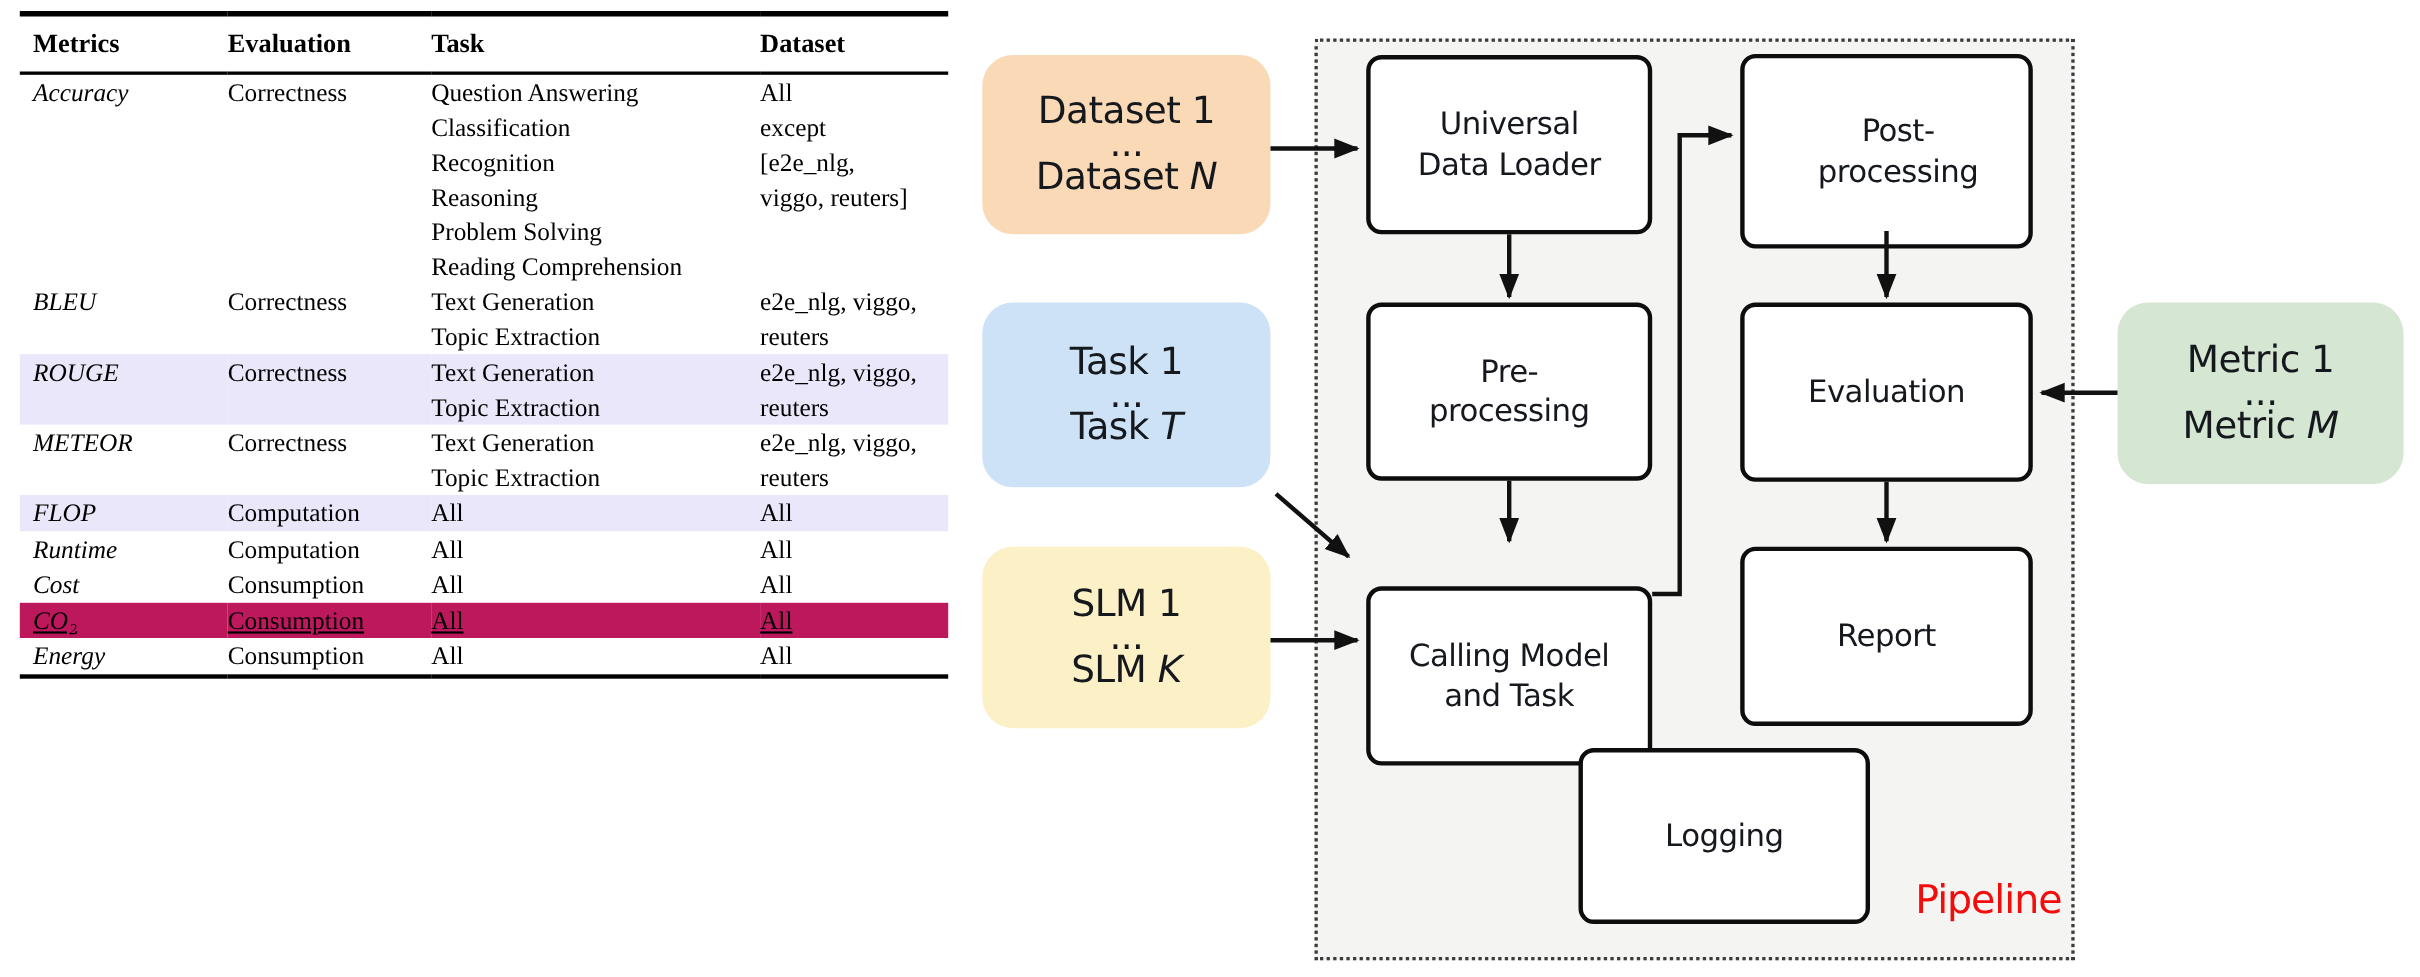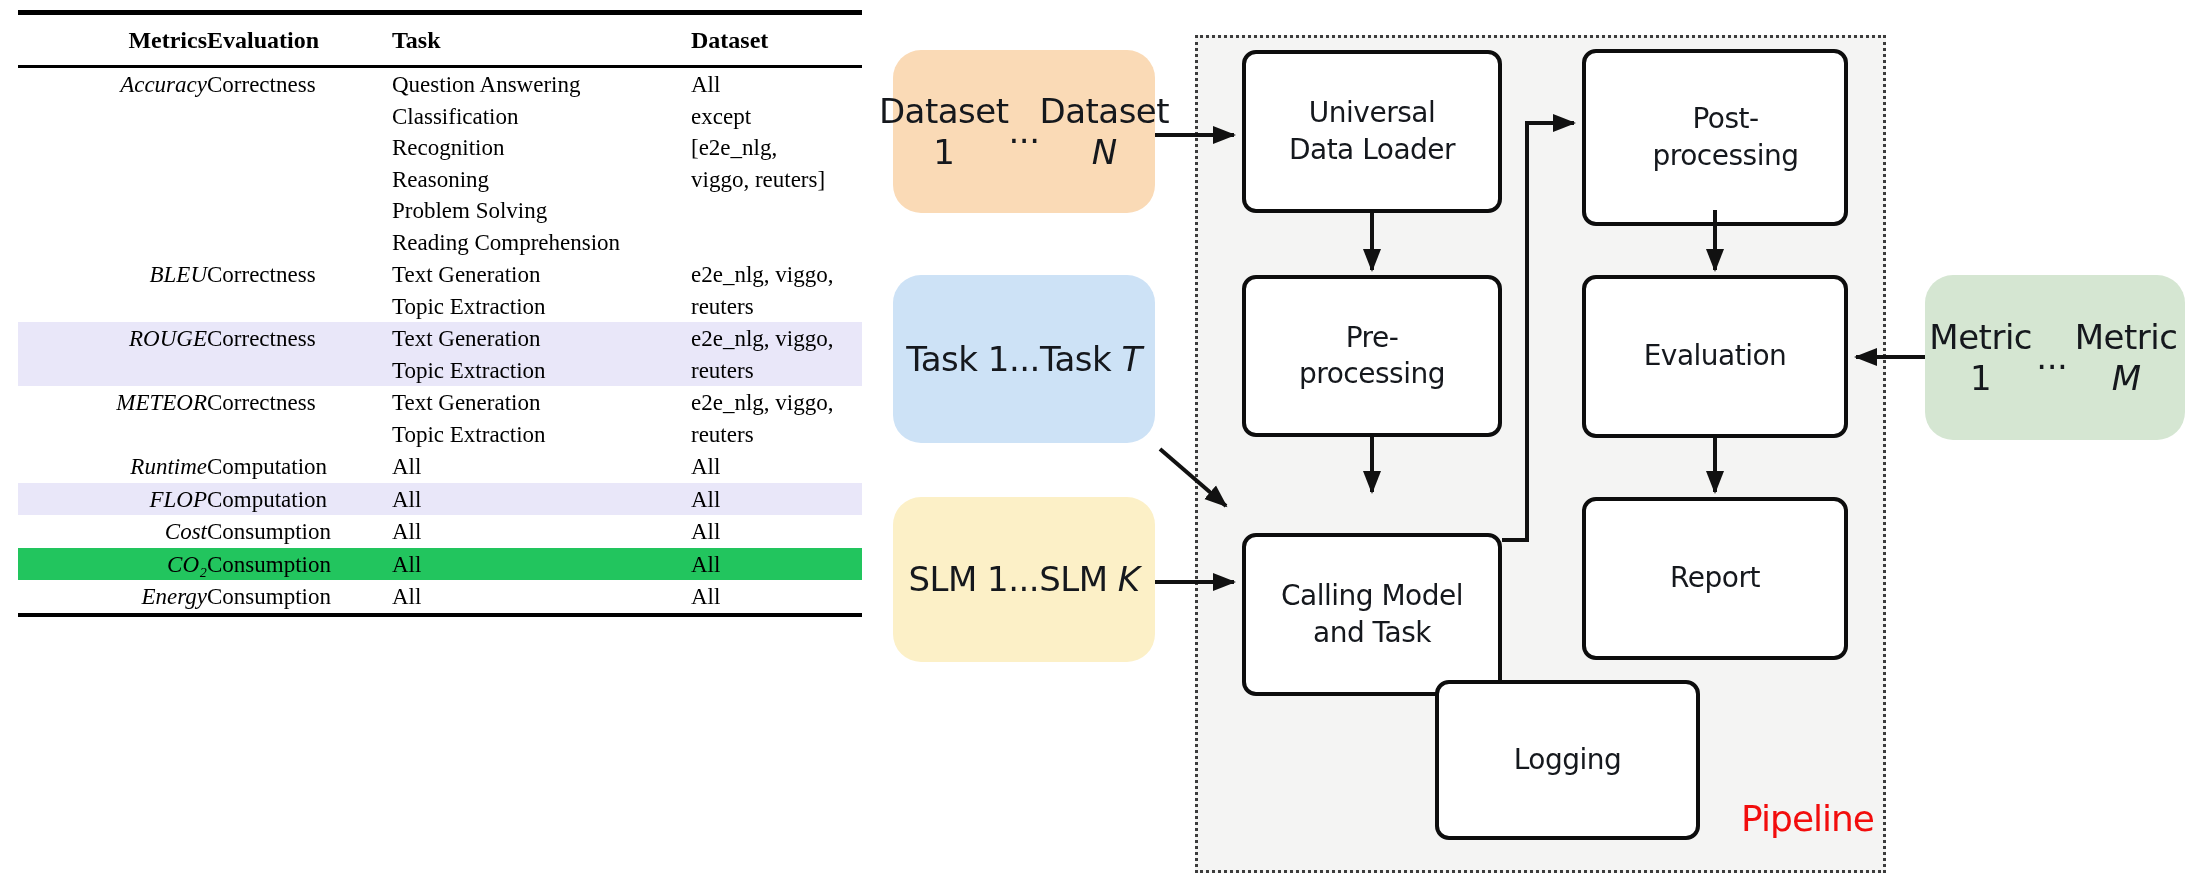--- a/index.html
+++ b/index.html
@@ -17,41 +17,41 @@
     font-size:23px;
   }
   .mtable col.c1{width:189px}
   .mtable col.c2{width:185px}
   .mtable col.c3{width:299px}
   .mtable col.c4{width:171px}
   .mtable th{
     font-size:24px;font-weight:bold;text-align:left;vertical-align:middle;
     height:50px;border-bottom:3px solid #000;padding:0;
   }
-  .mtable th.first, .mtable td.metric{padding-left:12px;text-align:right;}
+  .mtable th.first, .mtable td.metric{padding-left:12px;}
   .mtable td{
     vertical-align:top;padding:1px 0 0 0;line-height:31.5px;
     white-space:pre-line;
   }
   .mtable td.metric{font-style:italic;}
   
   .pipeline{
     position:absolute;left:1195px;top:35px;width:691px;height:838px;
     background:#f4f4f3;border:3px dotted #3c3c3c;box-sizing:border-box;
   }
   .pbox{
     position:absolute;background:#ffffff;border:4px solid #0d0d0d;
     border-radius:14px;box-sizing:border-box;
     display:flex;align-items:center;justify-content:center;text-align:center;
     font-family:"DejaVu Sans", sans-serif;font-size:28px;line-height:1.3;
     color:#15181d;white-space:pre-line;letter-spacing:-0.5px;
   }
   .inbox{
     position:absolute;border-radius:28px;box-sizing:border-box;
-    display:flex;flex-direction:row;align-items:center;justify-content:center;
+    display:flex;flex-direction:column;align-items:center;justify-content:center;
     font-family:"DejaVu Sans", sans-serif;font-size:34px;line-height:1.2;
     color:#15181d;text-align:center;letter-spacing:-0.5px;
   }
   .inbox .dots{line-height:0.55;font-size:34px;}
   .inbox .var{font-style:italic;}
   .pipeline-label{
     position:absolute;left:1650px;top:798px;width:224px;text-align:right;
     font-family:"DejaVu Sans", sans-serif;font-size:36px;letter-spacing:-1px;
   }
   svg.connectors{position:absolute;left:0;top:0;pointer-events:none;}
@@ -107,39 +107,39 @@
 reuters</td>
         </tr>
         <tr>
           <td class="metric">METEOR</td>
           <td>Correctness</td>
           <td>Text Generation
 Topic Extraction</td>
           <td>e2e_nlg, viggo,
 reuters</td>
         </tr>
-        <tr>
-          <td class="metric">Runtime</td>
-          <td>Computation</td>
-          <td>All</td>
-          <td>All</td>
-        </tr>
         <tr style="background: rgb(233, 231, 249);">
           <td class="metric">FLOP</td>
           <td>Computation</td>
           <td>All</td>
           <td>All</td>
         </tr>
         <tr>
+          <td class="metric">Runtime</td>
+          <td>Computation</td>
+          <td>All</td>
+          <td>All</td>
+        </tr>
+        <tr>
           <td class="metric">Cost</td>
           <td>Consumption</td>
           <td>All</td>
           <td>All</td>
         </tr>
-        <tr style="background: #22c55e;">
+        <tr style="background: #be185d; text-decoration: underline;">
           <td class="metric">CO₂</td>
           <td>Consumption</td>
           <td>All</td>
           <td>All</td>
         </tr>
         <tr>
           <td class="metric">Energy</td>
           <td>Consumption</td>
           <td>All</td>
           <td>All</td>

